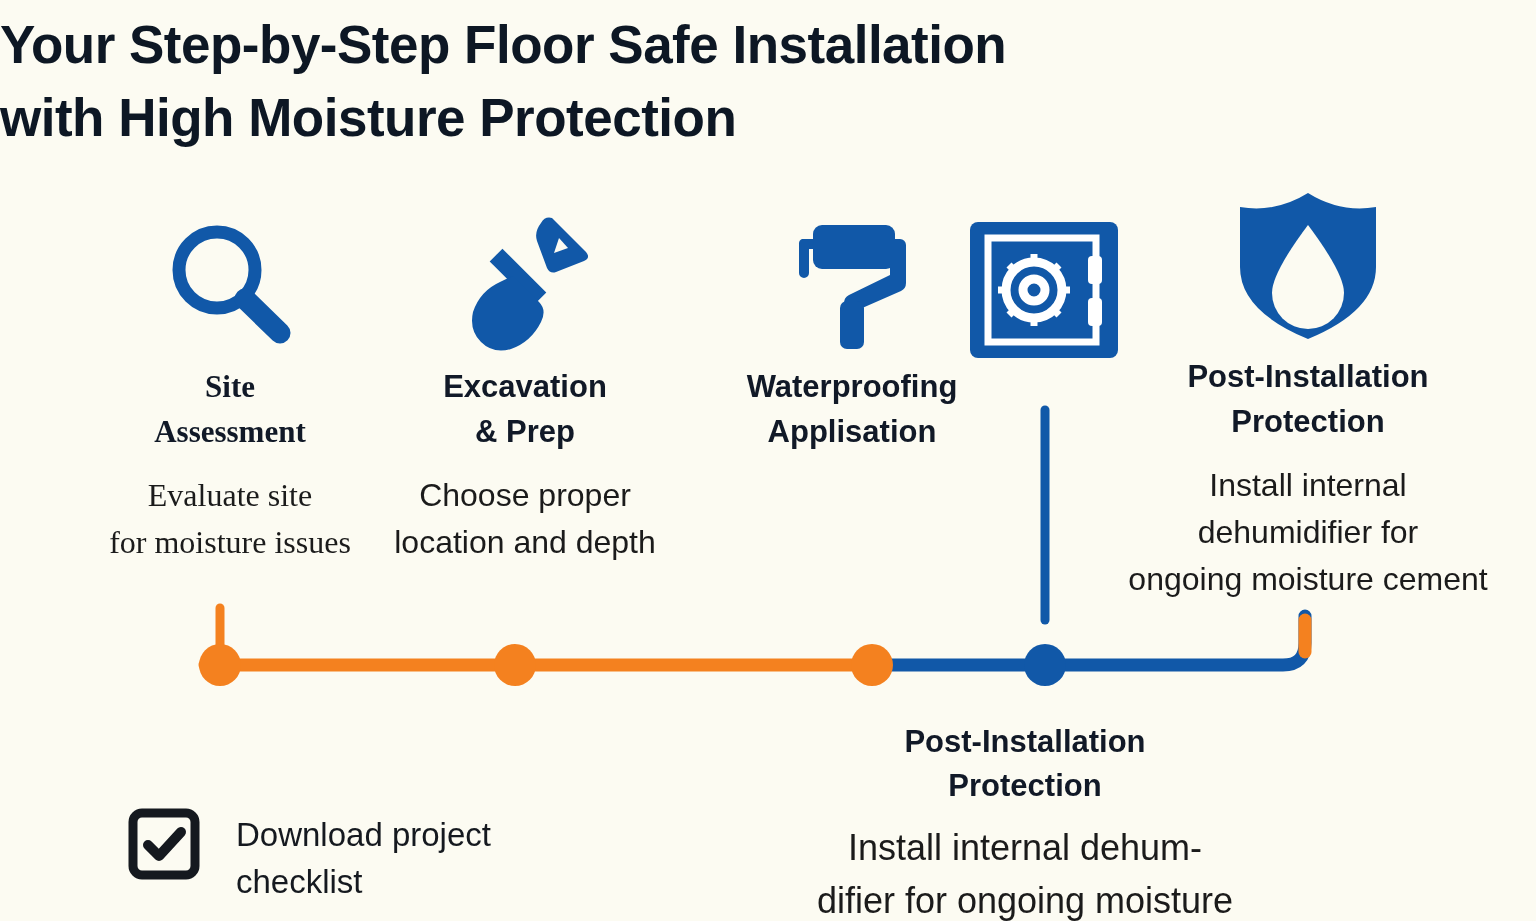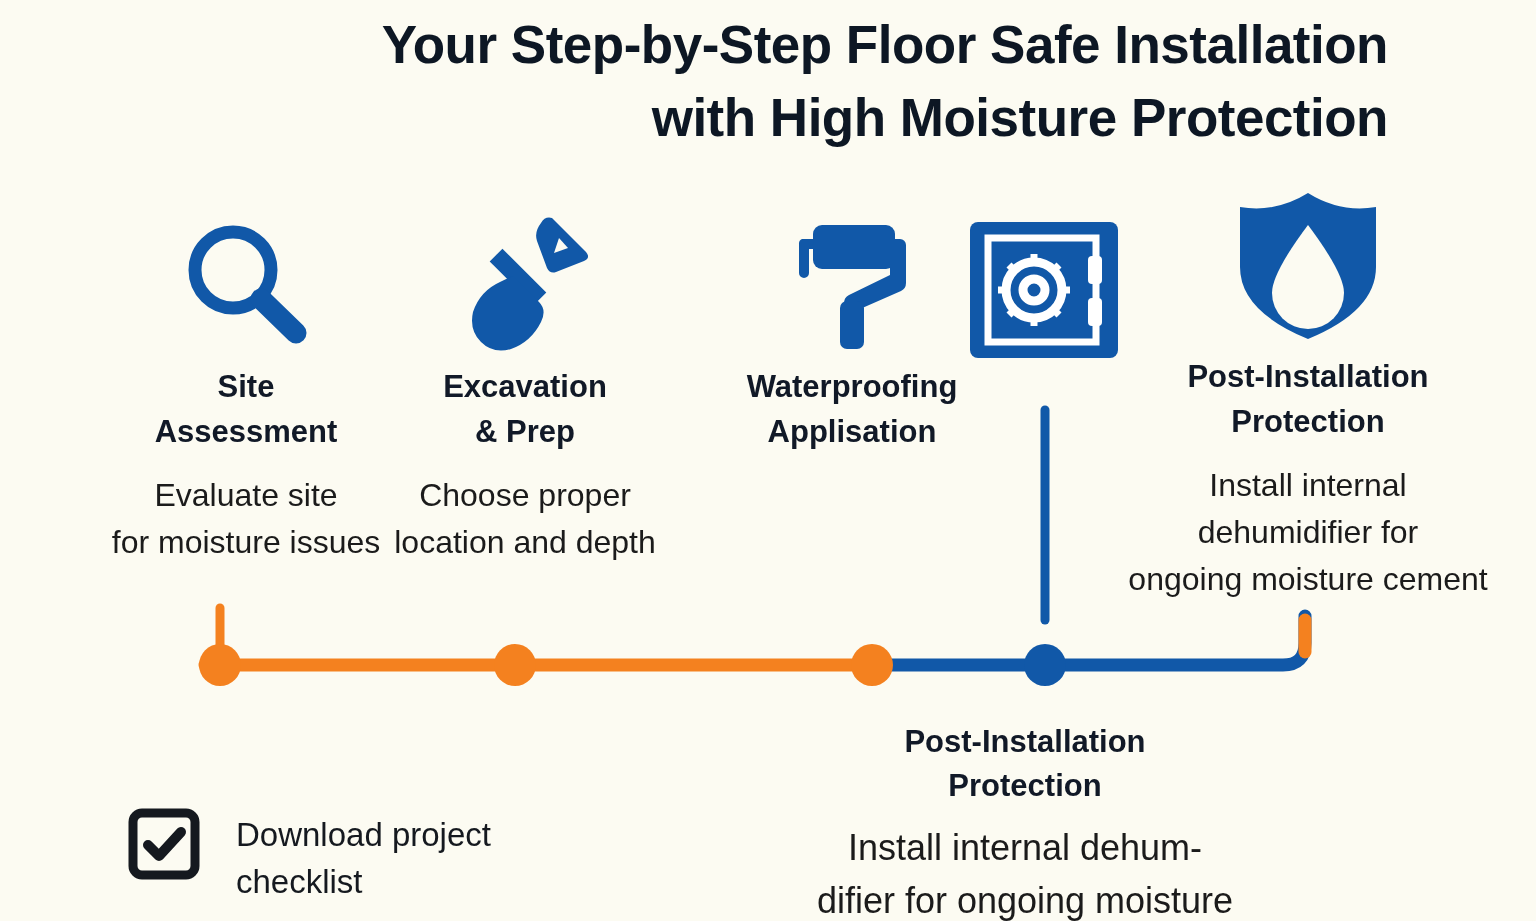--- a/index.html
+++ b/index.html
@@ -18,21 +18,21 @@
     background: #fcfbf2;
     overflow: hidden;
   }
 
   
   .title {
     position: absolute;
     left: 0;
     top: 8px;
     width: 1388px;
-    text-align: right;
+    text-align: left;
     font-size: 53px;
     font-weight: bold;
     line-height: 1.38;
     letter-spacing: -0.5px;
     color: #0d1724;
     white-space: pre-line;
   }
 
   
   .step {
@@ -54,21 +54,21 @@
     margin-top: 10px;
   }
   .step-desc {
     font-size: 32px;
     line-height: 1.46;
     color: #1b1b1b;
     white-space: pre-line;
     margin-top: 18px;
   }
 
-  .step-1 { left: 76px;   top: 205px; width: 340px; }
+  .step-1 { left: 60px;   top: 205px; width: 340px; font-family: Liberation Serif, serif; }
   .step-2 { left: 380px;  top: 205px; width: 290px; }
   .step-3 { left: 712px;  top: 205px; width: 280px; }
   .step-4 { left: 1080px; top: 195px; width: 456px; }
 
   
   .timeline-svg {
     position: absolute;
     left: 0;
     top: 380px;
     width: 1536px;

